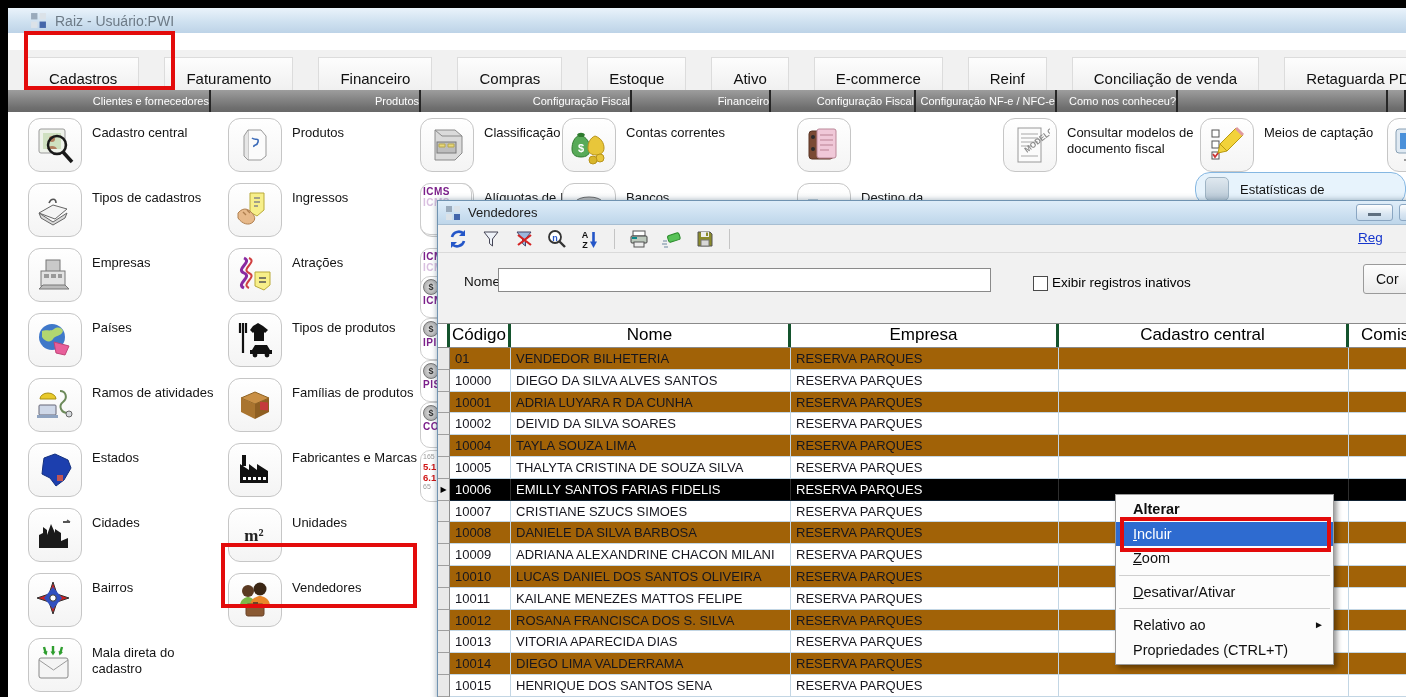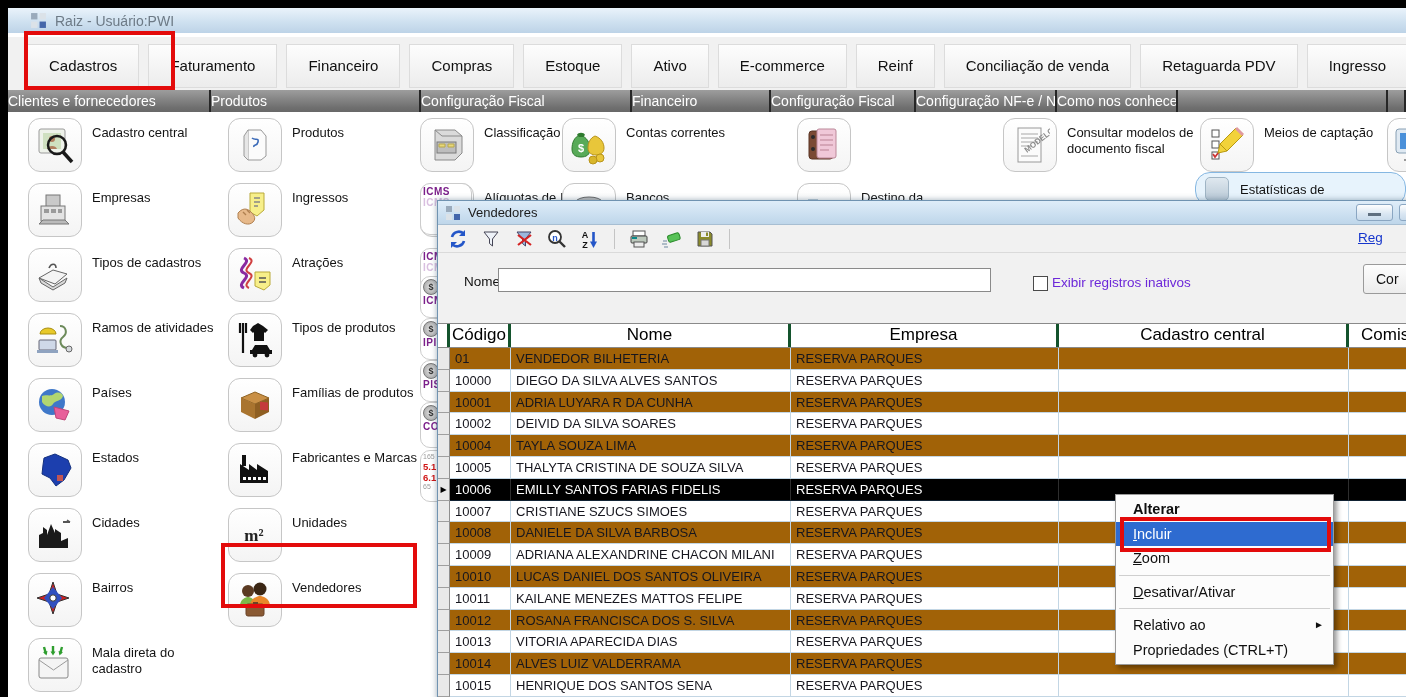--- a/index.html
+++ b/index.html
@@ -6,26 +6,26 @@
   #stage{position:relative;width:1406px;height:697px;background:#fff;overflow:hidden;
          font-family:"Liberation Sans",sans-serif;}
   .strip-top{position:absolute;left:0;top:0;width:1406px;height:8px;background:#000;z-index:6;}
   .strip-left{position:absolute;left:0;top:0;width:8px;height:697px;background:#000;z-index:6;}
 
   
   .titlebar{position:absolute;left:8px;top:8px;width:1398px;height:25px;
     background:linear-gradient(#eaf3fb,#cfe1f0 55%,#bdd3e7);display:flex;align-items:center;
     padding-left:22px;box-sizing:border-box;font-size:14px;color:#6d7a86;}
   .titlebar .logo{width:17px;height:17px;margin-right:8px;flex:0 0 auto;}
-  .tabrow{position:absolute;left:8px;top:37px;width:1398px;height:57px;background:#f1f1f1;
-    display:flex;align-items:center;padding-left:19px;box-sizing:border-box;gap:9px;}
+  .tabrow{position:absolute;left:8px;top:50px;width:1398px;height:57px;background:#f1f1f1;
+    display:flex;align-items:center;padding-left:19px;box-sizing:border-box;gap:25px;}
   .tab{height:42px;line-height:42px;padding:0 21px;background:linear-gradient(#fdfdfd,#ececec);
     border:1px solid #dcdcdc;font-size:15px;color:#101010;white-space:nowrap;cursor:default;}
   .catrow{position:absolute;left:8px;top:90px;width:1398px;height:22px;display:flex;overflow:hidden;}
-  .cat{height:40px;line-height:22px;text-align:left;color:#fff;font-size:14px;
+  .cat{height:40px;line-height:22px;text-align:right;color:#fff;font-size:11px;
     background:linear-gradient(#9d9d9d,#6e6e6e 45%,#4c4c4c);border-right:2px solid #262626;
     box-sizing:border-box;white-space:nowrap;overflow:hidden;flex:0 0 auto;}
 
   
   .ribcol{position:absolute;top:118px;width:205px;z-index:1;}
   .ribitem{position:relative;height:65px;display:flex;align-items:flex-start;}
   .ribicon{width:52px;height:52px;border:1px solid #c6c6c6;border-radius:12px;flex:0 0 auto;
     background:linear-gradient(#ffffff,#f4f4f4);display:flex;align-items:center;justify-content:center;}
   .riblabel{margin-left:10px;padding-top:7px;font-size:13px;line-height:16px;color:#141414;width:132px;}
 
@@ -60,21 +60,21 @@
   .vtoolbar{height:27px;background:#f1f1f1;border-bottom:1px solid #dadada;display:flex;
     align-items:center;padding-left:9px;gap:11px;position:relative;}
   .tbicon{width:22px;height:20px;display:inline-flex;align-items:center;justify-content:center;}
   .tbsep{width:1px;height:20px;background:#c4c4c4;margin:0 2px;}
   .reglink{position:absolute;left:920px;top:5px;font-size:13.5px;color:#1535cc;text-decoration:underline;white-space:nowrap;}
   .vfilter{height:72px;background:#f1f1f1;position:relative;}
   .nome-label{position:absolute;left:26px;top:21px;font-size:13.5px;color:#111;}
   .nome-input{position:absolute;left:60px;top:15px;width:493px;height:24px;border:1px solid #8a8a8a;
     background:#fff;box-sizing:border-box;font-size:13px;padding:0 4px;font-family:"Liberation Sans",sans-serif;}
   .chk{position:absolute;left:595px;top:23px;width:13px;height:13px;border:1px solid #4a4a4a;background:#fff;}
-  .chk-label{position:absolute;left:614px;top:22px;font-size:13.5px;color:#6d28d9;}
+  .chk-label{position:absolute;left:614px;top:22px;font-size:13.5px;color:#000000;}
   .consultar{position:absolute;left:925px;top:11px;width:110px;height:30px;border:1px solid #9a9a9a;
     border-radius:3px;background:linear-gradient(#fdfdfd,#ececec);font-size:14px;color:#111;
     text-align:left;padding-left:12px;line-height:28px;box-sizing:border-box;}
   .vtable{position:absolute;left:0;top:122px;right:0;bottom:0;background:#fff;border-top:1px solid #8a8a8a;}
   .thead{display:flex;height:23px;border-bottom:1px solid #8a8a8a;background:#fff;}
   .th{font-size:17px;color:#000000;text-align:center;line-height:22px;border-right:3px solid #14532d;
     box-sizing:border-box;white-space:nowrap;overflow:hidden;flex:0 0 auto;}
   .th.left{text-align:left;padding-left:12px;}
   .trow{display:flex;height:21.8px;box-sizing:border-box;}
   .td{font-size:13px;color:#16161e;line-height:21px;border-right:1px solid #c3d6e4;border-bottom:1px solid #c3d6e4;
@@ -150,61 +150,61 @@
               <path d="M12 24c1-4 9-4 10 0z" fill="#b07d5e"></path>
               <circle cx="22" cy="20" r="9" fill="none" stroke="#1a1a1a" stroke-width="2.5"></circle>
               <line x1="28" y1="27" x2="37" y2="37" stroke="#1a1a1a" stroke-width="3.5"></line>
             </svg>
           </span>
           <span class="riblabel">Cadastro central</span>
         </div>
         <div class="ribitem">
           <span class="ribicon">
             <svg viewBox="0 0 40 40" width="40" height="40">
+              <path d="M4 23 18 15l14 4-12 10z" fill="#f4f4f4" stroke="#666"></path>
+              <path d="M4 23l2 5 12 7 12-7 2-5-14 9z" fill="#d9d9d9" stroke="#666"></path>
+              <path d="M14 13c2-5 7-5 7 0" fill="none" stroke="#555" stroke-width="1.6"></path>
+            </svg>
+          </span>
+          <span class="riblabel">Tipos de cadastros</span>
+        </div>
+        <div class="ribitem">
+          <span class="ribicon">
+            <svg viewBox="0 0 40 40" width="40" height="40">
               <rect x="11" y="5" width="14" height="13" fill="#c9c9c9" stroke="#777"></rect>
               <rect x="6" y="16" width="24" height="15" fill="#e3e3e3" stroke="#777"></rect>
               <rect x="9" y="19" width="5" height="4" fill="#9a9a9a"></rect>
               <rect x="16" y="19" width="5" height="4" fill="#9a9a9a"></rect>
               <rect x="23" y="19" width="4" height="4" fill="#9a9a9a"></rect>
               <path d="M4 34h30l-4-4H8z" fill="#bbb" stroke="#777"></path>
             </svg>
           </span>
           <span class="riblabel">Empresas</span>
         </div>
         <div class="ribitem">
           <span class="ribicon">
             <svg viewBox="0 0 40 40" width="40" height="40">
-              <path d="M4 23 18 15l14 4-12 10z" fill="#f4f4f4" stroke="#666"></path>
-              <path d="M4 23l2 5 12 7 12-7 2-5-14 9z" fill="#d9d9d9" stroke="#666"></path>
-              <path d="M14 13c2-5 7-5 7 0" fill="none" stroke="#555" stroke-width="1.6"></path>
-            </svg>
-          </span>
-          <span class="riblabel">Tipos de cadastros</span>
+              <circle cx="17" cy="17" r="13" fill="#3f78c9"></circle>
+              <path d="M7 11c4-2 8 1 12-2s8-1 9 2c-2 6-8 4-10 8s-8 3-11-2z" fill="#bfe066" opacity=".9"></path>
+              <path d="M19 22l15 4-4 9-9-2z" fill="#e85f9a" stroke="#c04478"></path>
+            </svg>
+          </span>
+          <span class="riblabel">Países</span>
         </div>
         <div class="ribitem">
           <span class="ribicon">
             <svg viewBox="0 0 40 40" width="40" height="40">
               <path d="M5 14a8 6 0 0 1 16 0z" fill="#e8c92a" stroke="#a98f10"></path>
               <rect x="4" y="20" width="17" height="10" rx="1" fill="#cfd8e8" stroke="#667"></rect>
               <rect x="2" y="30" width="21" height="3" fill="#8fa3c0"></rect>
               <path d="M25 6c6 0 8 7 3 11s-2 11 5 11" fill="none" stroke="#6c8a5a" stroke-width="2"></path>
               <circle cx="34" cy="29" r="3" fill="#d5d9dd" stroke="#666"></circle>
             </svg>
           </span>
           <span class="riblabel">Ramos de atividades</span>
-        </div>
-        <div class="ribitem">
-          <span class="ribicon">
-            <svg viewBox="0 0 40 40" width="40" height="40">
-              <circle cx="17" cy="17" r="13" fill="#3f78c9"></circle>
-              <path d="M7 11c4-2 8 1 12-2s8-1 9 2c-2 6-8 4-10 8s-8 3-11-2z" fill="#bfe066" opacity=".9"></path>
-              <path d="M19 22l15 4-4 9-9-2z" fill="#e85f9a" stroke="#c04478"></path>
-            </svg>
-          </span>
-          <span class="riblabel">Países</span>
         </div>
         <div class="ribitem">
           <span class="ribicon">
             <svg viewBox="0 0 40 40" width="40" height="40">
               <path d="M9 8l11-4 13 6 3 8-7 12-8 6-6-8-8-4 1-9z" fill="#1c3fae" stroke="#13307f"></path>
               <rect x="22" y="25" width="6" height="6" fill="#c05555"></rect>
             </svg>
           </span>
           <span class="riblabel">Estados</span>
         </div>
@@ -691,21 +691,21 @@
             <div class="td marker" style="width: 12px;"></div>
             <div class="td" style="width: 61px;">10013</div>
             <div class="td" style="width: 280px;">VITORIA APARECIDA DIAS</div>
             <div class="td" style="width: 268px;">RESERVA PARQUES</div>
             <div class="td" style="width: 290px;"></div>
             <div class="td" style="width: 220px;"></div>
           </div>
           <div class="trow stripe">
             <div class="td marker" style="width: 12px;"></div>
             <div class="td" style="width: 61px;">10014</div>
-            <div class="td" style="width: 280px;">ALVES LUIZ VALDERRAMA</div>
+            <div class="td" style="width: 280px;">DIEGO LIMA VALDERRAMA</div>
             <div class="td" style="width: 268px;">RESERVA PARQUES</div>
             <div class="td" style="width: 290px;"></div>
             <div class="td" style="width: 220px;"></div>
           </div>
           <div class="trow">
             <div class="td marker" style="width: 12px;"></div>
             <div class="td" style="width: 61px;">10015</div>
             <div class="td" style="width: 280px;">HENRIQUE DOS SANTOS SENA</div>
             <div class="td" style="width: 268px;">RESERVA PARQUES</div>
             <div class="td" style="width: 290px;"></div>

